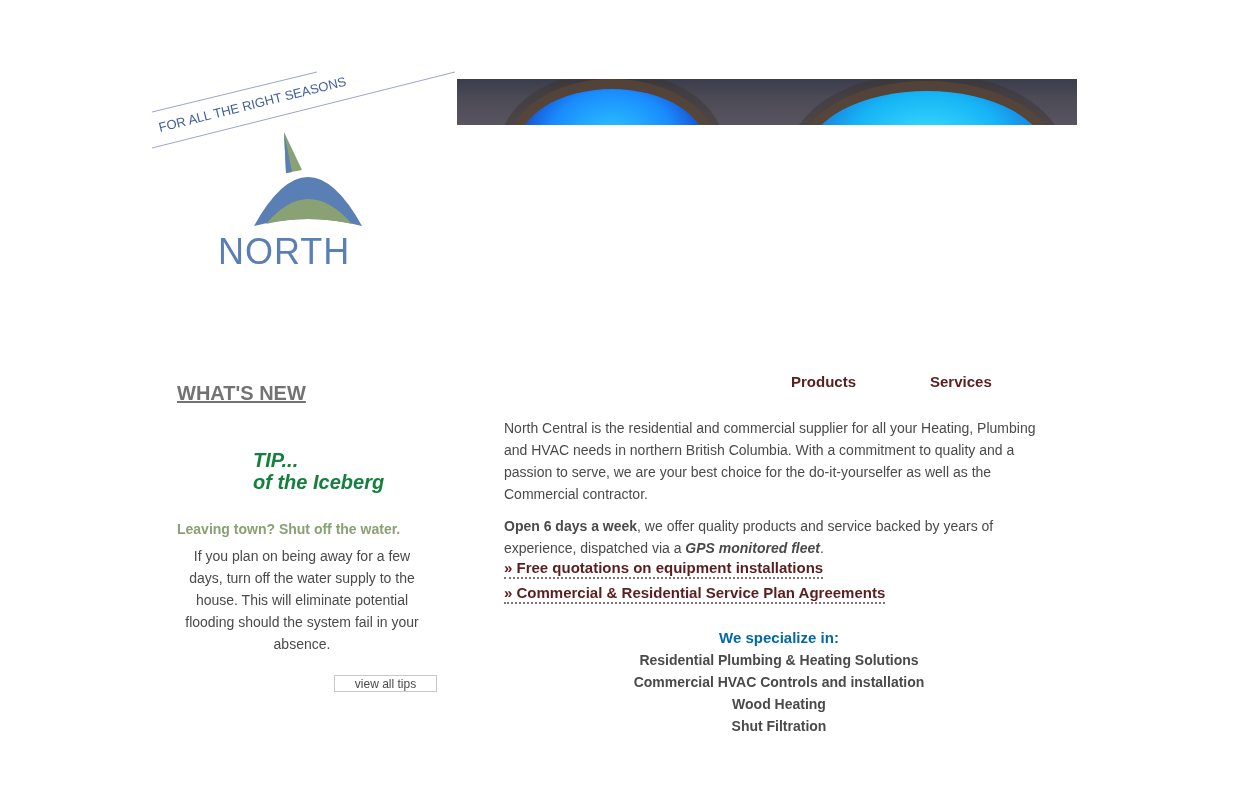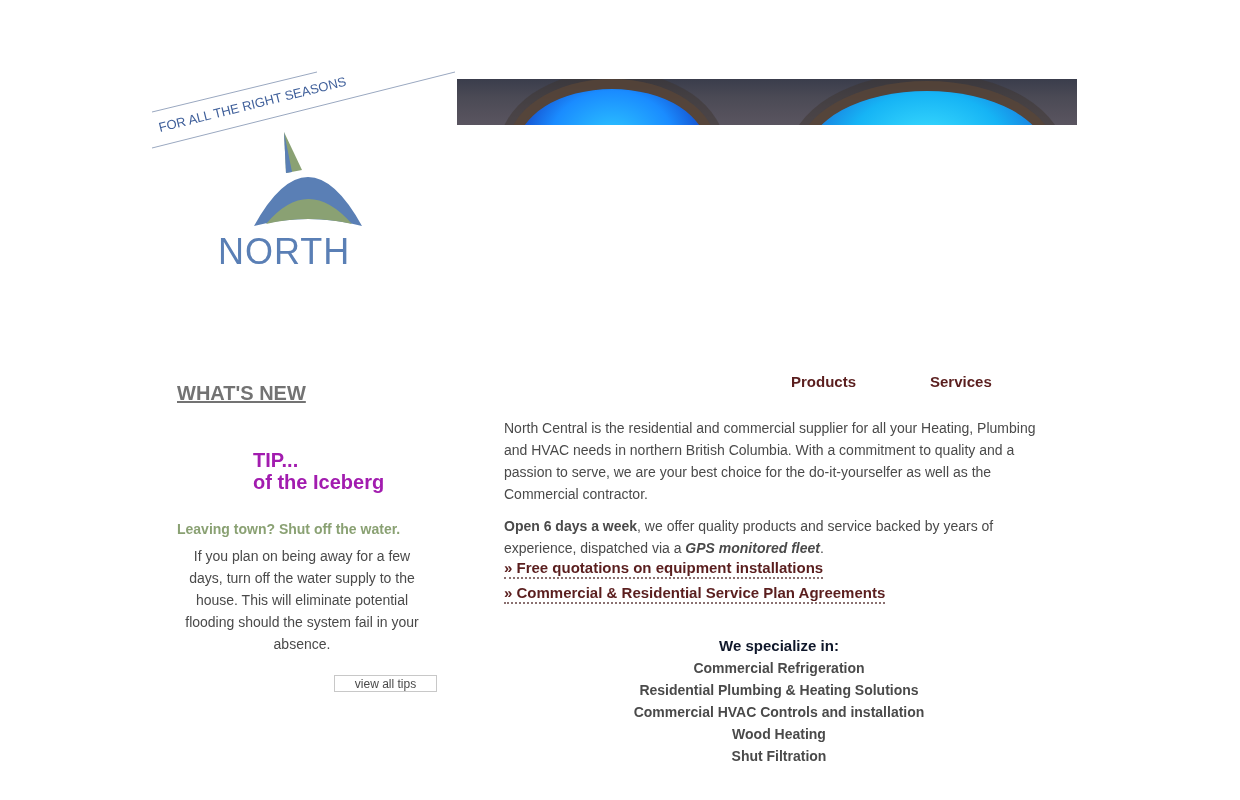--- a/index.html
+++ b/index.html
@@ -28,39 +28,39 @@
     .banner .hole.h1 { left: 60px; top: 10px; width: 190px; height: 120px; }
     .banner .hole.h2 { left: 350px; top: 12px; width: 240px; height: 130px;
       background: radial-gradient(ellipse at 50% 40%, #3fe0ff 0%, #16b4f5 45%, #1a6fd8 75%, #10235e 100%); }
 
     
     .nav { position: absolute; top: 373px; left: 791px; display: flex; gap: 74px; }
     .nav a { font-size: 15px; font-weight: bold; color: #5a1e1e; text-decoration: none; }
 
     
     .whats-new { position: absolute; left: 177px; top: 382px; font-size: 20px; font-weight: bold; color: #737373; text-decoration: underline; }
-    .tip-title { position: absolute; left: 253px; top: 449px; font-size: 20px; font-weight: bold; color: #a21caf; line-height: 22px; }
+    .tip-title { position: absolute; left: 253px; top: 449px; font-size: 20px; font-weight: bold; color: #15803d; line-height: 22px; font-style: italic; }
     .tip-heading { position: absolute; left: 177px; top: 521px; font-size: 14px; font-weight: bold; color: #8aa173; }
     .tip-body { position: absolute; left: 177px; top: 545px; width: 250px; font-size: 14px; line-height: 22px; color: #4a4a4a; text-align: center; }
     .view-tips {
       position: absolute; left: 334px; top: 675px; width: 103px; height: 17px;
       border: 1px solid #c8c8c8; background: #fff; font-size: 12px; color: #4a4a4a;
       display: flex; align-items: center; justify-content: center; cursor: pointer;
     }
 
     
     .main { position: absolute; left: 504px; top: 405px; width: 550px; font-size: 14px; line-height: 22px; color: #4a4a4a; margin-top: 12px; }
     .main p { margin-bottom: 10px; }
     .links { position: absolute; left: 504px; top: 558px; width: 550px; text-align: left; }
     .links a {
       display: inline-block; font-size: 15px; font-weight: bold; color: #5a1e1e; text-decoration: none;
       border-bottom: 2px dotted #8a7070; line-height: 19px; margin-bottom: 4px;
     }
     .spec { position: absolute; left: 504px; top: 627px; width: 550px; text-align: center; }
-    .spec-title { font-size: 15px; font-weight: bold; color: #0f172a; line-height: 22px; margin-top: 8px; }
+    .spec-title { font-size: 15px; font-weight: bold; color: #0369a1; line-height: 22px; }
     .spec-item { font-size: 14px; font-weight: bold; color: #4a4a4a; line-height: 22px; }
   </style>
 </head>
 <body>
 
 <div class="logo-area">
   <svg class="tagline-svg" width="305" height="85" viewBox="0 0 305 85">
     <line x1="0" y1="42" x2="165" y2="2" stroke="#9aa8c0" stroke-width="1"></line>
     <line x1="0" y1="78" x2="303" y2="2" stroke="#9aa8c0" stroke-width="1"></line>
     <text x="8" y="62" font-family="Liberation Sans, sans-serif" font-size="13" fill="#3f5f9a" transform="rotate(-14 8 62)">FOR ALL THE RIGHT SEASONS</text>
@@ -101,18 +101,17 @@
   <p><b>Open 6 days a week</b><span>, we offer quality products and service backed by years of experience, dispatched via a </span><b><i>GPS monitored fleet</i></b><span>.</span></p>
 </div>
 
 <div class="links">
   <a href="#">» Free quotations on equipment installations</a><br>
   <a href="#">» Commercial &amp; Residential Service Plan Agreements</a>
 </div>
 
 <div class="spec">
   <div class="spec-title">We specialize in:</div>
-  <div class="spec-item">Commercial Refrigeration</div>
   <div class="spec-item">Residential Plumbing &amp; Heating Solutions</div>
   <div class="spec-item">Commercial HVAC Controls and installation</div>
   <div class="spec-item">Wood Heating</div>
   <div class="spec-item">Shut Filtration</div>
 </div>
 
 </body></html>

